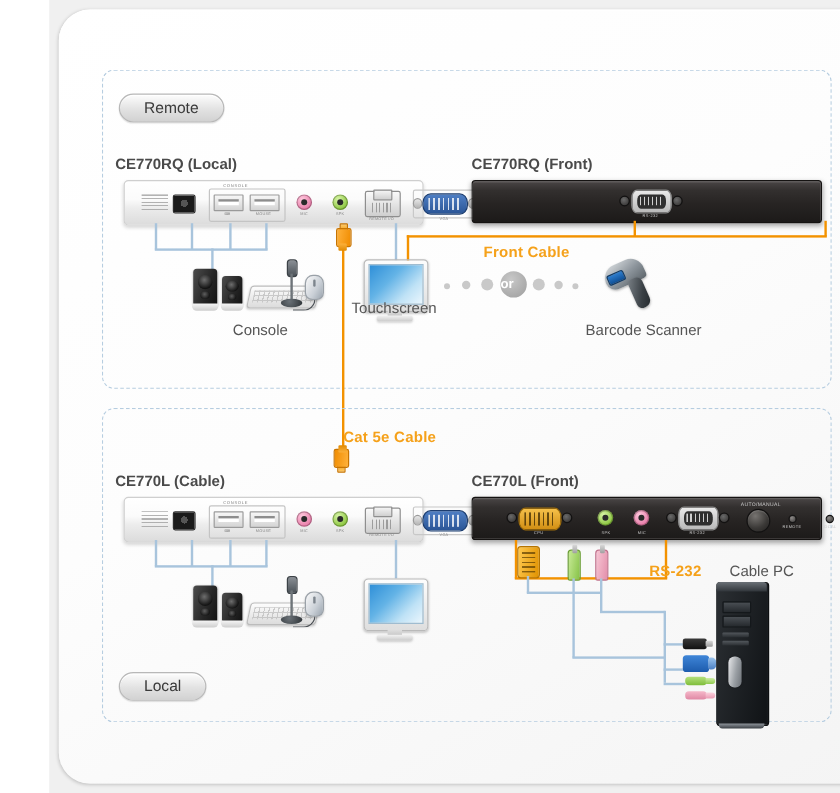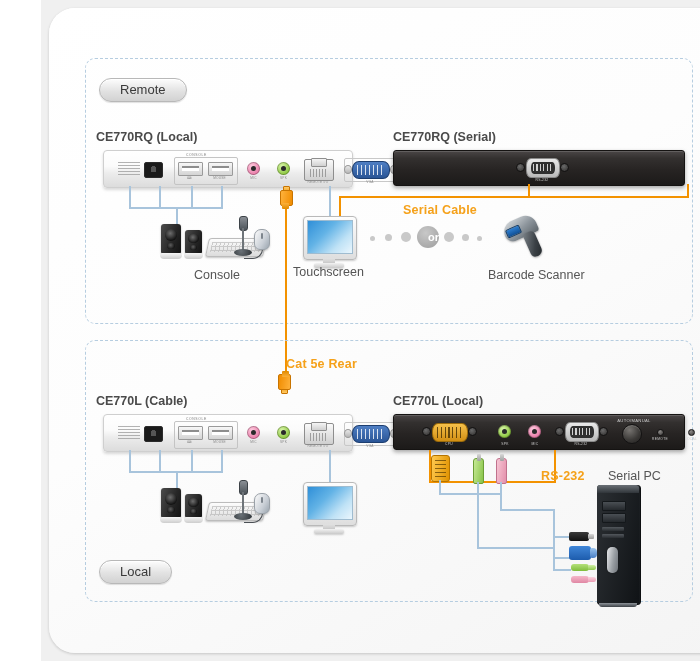--- a/index.html
+++ b/index.html
@@ -212,21 +212,21 @@
   }
   #lbl-serial{left:362px;top:203px;}
   #lbl-cat5e{left:245px;top:357px;}
   #lbl-rs232{left:500px;top:469px;}
 
   
   .cap{
     position:absolute;color:#555;font-size:12.5px;white-space:nowrap;
   }
   #cap-console{left:153px;top:268px;}
-  #cap-touch{left:252px;top:265px;}
+  #cap-touch{left:252px;top:250px;}
   #cap-barcode{left:447px;top:268px;}
   #cap-localpc{left:567px;top:469px;}
 
   
   .monitor{position:absolute;}
   .mon-body{
     position:absolute;left:0;top:0;width:52px;height:42px;
     background:linear-gradient(#fdfdfd,#dedede);
     border:1px solid #b9b9b9;border-radius:4px;
     box-shadow:0 1px 2px rgba(0,0,0,.2);
@@ -338,21 +338,21 @@
     transform:rotate(-24deg);
     box-shadow:0 1px 2px rgba(0,0,0,.3);
   }
 
   
   .dot{position:absolute;border-radius:50%;background:#c9c9c9;}
   .or-badge{
     position:absolute;width:22px;height:22px;border-radius:50%;
     background:radial-gradient(circle at 40% 32%,#c8c8c8,#9d9d9d);
     color:#fff;font-size:11px;font-weight:bold;
-    line-height:22px;text-align:right;
+    line-height:22px;text-align:left;
   }
 
   
   .rj-end{
     position:absolute;width:11px;height:21px;
   }
   .rj-end .body{
     position:absolute;left:0;top:4px;width:11px;height:14px;
     background:linear-gradient(100deg,#ffb23c,#f08c00);
     border:1px solid #c87400;border-radius:2px;
@@ -463,21 +463,21 @@
 </head>
 <body>
 
 <div id="stage">
   <div class="card"></div>
 
   <div class="region" id="region-remote"></div>
   <div class="pill" id="pill-remote">Remote</div>
 
   <div class="dev-title" id="t-rq-rear">CE770RQ (Local)</div>
-  <div class="dev-title" id="t-rq-front">CE770RQ (Serial)</div>
+  <div class="dev-title" id="t-rq-front">CE770RQ (Front)</div>
 
   <div class="rear-panel" id="rear-rq">
     <div class="pwr-text"></div>
     <div class="dc-jack"></div>
     <div class="console-box"></div>
     <div class="console-cap">CONSOLE</div>
     <div class="usb u1"></div>
     <div class="usb u2"></div>
     <div class="port-cap" style="left:78px;top:25px;width:15px;">⌨</div>
     <div class="port-cap" style="left:102px;top:25px;width:27px;">MOUSE</div>
@@ -514,34 +514,34 @@
   <div class="bl" style="left:180px;top:186px;width:1.5px;height:22px;"></div>
   <div class="bl" style="left:88px;top:207px;width:94px;height:1.5px;"></div>
   <div class="bl" style="left:135px;top:207px;width:1.5px;height:26px;"></div>
 
   <div class="bl" style="left:288px;top:186px;width:1.5px;height:31px;"></div>
 
   <div class="or" style="left:298px;top:196px;width:1.8px;height:24px;"></div>
   <div class="or" style="left:298px;top:196px;width:350px;height:1.8px;"></div>
   <div class="or" style="left:646px;top:184px;width:1.8px;height:13px;"></div>
   <div class="or" style="left:487px;top:184px;width:1.8px;height:13px;"></div>
-  <div class="cable-label" id="lbl-serial">Serial Cable</div>
+  <div class="cable-label" id="lbl-serial">Front Cable</div>
 
   <div class="or" style="left:244px;top:205px;width:2px;height:170px;"></div>
   <div class="rj-end" style="left:239px;top:186px;">
     <div class="clip"></div>
       <div class="body"></div>
       <div class="tail"></div>
   </div>
   <div class="rj-end" style="left:239px;top:373px;transform:rotate(180deg);">
     <div class="clip"></div>
       <div class="body"></div>
       <div class="tail"></div>
   </div>
-  <div class="cable-label" id="lbl-cat5e">Cat 5e Rear</div>
+  <div class="cable-label" id="lbl-cat5e">Cat 5e Cable</div>
 
   <div class="spkr">
     <div class="spkr-box" style="left:120px;top:224px;width:20px;height:30px;"></div>
     <div class="spkr-foot" style="left:119px;top:253px;width:22px;height:6px;"></div>
     <div class="spkr-box" style="left:144px;top:230px;width:17px;height:24px;"></div>
     <div class="spkr-foot" style="left:143px;top:253px;width:19px;height:6px;"></div>
   </div>
   <div class="kbd" style="left:166px;top:238px;width:56px;height:17px;"></div>
   <div class="mic-head" style="left:198px;top:216px;"></div>
   <div class="mic-stem" style="left:201px;top:228px;height:24px;"></div>
@@ -570,21 +570,21 @@
     <div class="bc-head"></div>
       <div class="bc-win"></div>
       <div class="bc-grip"></div>
   </div>
   <div class="cap" id="cap-barcode">Barcode Scanner</div>
 
   <div class="region" id="region-local"></div>
   <div class="pill" id="pill-local">Local</div>
 
   <div class="dev-title" id="t-l-rear">CE770L (Cable)</div>
-  <div class="dev-title" id="t-l-front">CE770L (Local)</div>
+  <div class="dev-title" id="t-l-front">CE770L (Front)</div>
 
   <div class="rear-panel" id="rear-l">
     <div class="pwr-text"></div>
     <div class="dc-jack"></div>
     <div class="console-box"></div>
     <div class="console-cap">CONSOLE</div>
     <div class="usb u1"></div>
     <div class="usb u2"></div>
     <div class="port-cap" style="left:78px;top:25px;width:15px;">⌨</div>
     <div class="port-cap" style="left:102px;top:25px;width:27px;">MOUSE</div>
@@ -659,21 +659,21 @@
     <div class="mon-body"></div>
       <div class="mon-screen"></div>
     <div class="mon-neck"></div>
       <div class="mon-base"></div>
   </div>
 
   <div class="or" style="left:513px;top:450px;width:1.8px;height:32px;"></div>
   <div class="or" style="left:388px;top:481px;width:127px;height:1.8px;"></div>
   <div class="or" style="left:388px;top:450px;width:1.8px;height:32px;"></div>
   <div class="cable-label" id="lbl-rs232">RS-232</div>
-  <div class="cap" id="cap-localpc">Serial PC</div>
+  <div class="cap" id="cap-localpc">Cable PC</div>
 
   <div class="conn-vga-y" style="left:390px;top:455px;"></div>
   <div class="conn-aud green" style="left:432px;top:458px;"></div>
   <div class="conn-aud pink" style="left:455px;top:458px;"></div>
 
   <div class="bl" style="left:398px;top:480px;width:1.5px;height:14px;"></div>
   <div class="bl" style="left:398px;top:493px;width:62px;height:1.5px;"></div>
   <div class="bl" style="left:436px;top:482px;width:1.5px;height:66px;"></div>
   <div class="bl" style="left:459px;top:482px;width:1.5px;height:28px;"></div>
   <div class="bl" style="left:459px;top:509px;width:54px;height:1.5px;"></div>

